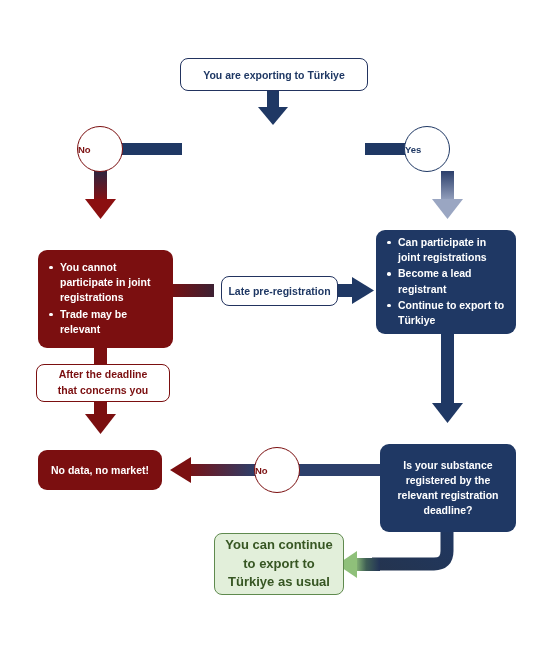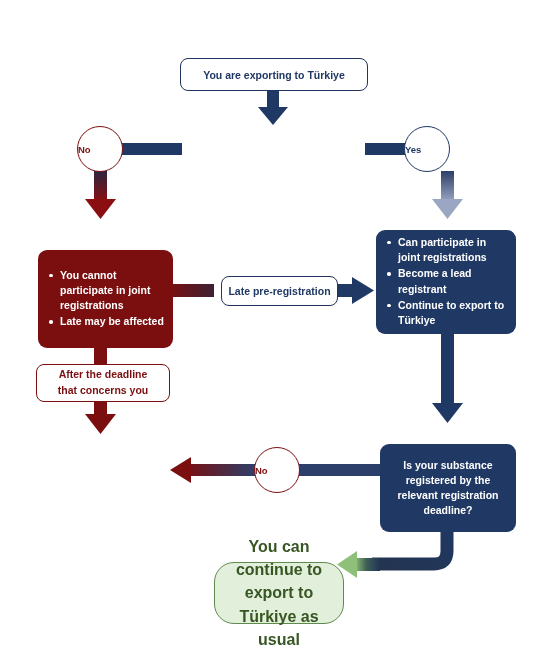--- a/index.html
+++ b/index.html
@@ -56,25 +56,24 @@
     border-radius: 8px;
     background: #ffffff;
     color: #7b0f10;
     font-size: 10.5px;
     line-height: 1.5;
   }
   
   .box-green {
     background: #e2efda;
     border: 1.3px solid #5f8a4e;
-    border-radius: 20px;
+    border-radius: 8px;
     color: #375623;
-    font-size: 16px;
+    font-size: 13px;
     line-height: 1.45;
-    margin-top: 29px;
   }
   
   .bullets {
     margin: 0;
     padding: 0 6px 0 22px;
     list-style: none;
     text-align: left;
     width: 100%;
   }
   .bullets li {
@@ -221,41 +220,44 @@
     <span>No</span>
   </div>
 
   <div class="circle circle-navy" style="left:404px; top:126px; width:46px; height:46px;">
     <span>Yes</span>
   </div>
 
   <div class="node box-red" style="left:38px; top:230px; width:135px; height:98px;margin-top:20px;">
     <ul class="bullets">
       <li>You cannot participate in joint registrations</li>
-      <li>Late may be affected</li>
+      <li>Trade may be relevant</li>
     </ul>
   </div>
 
   <div class="node box-white-navy label-inline" style="left:198px; top:276px; width:117px; height:30px;margin-left:23px;">
     <span>Late pre-registration</span>
   </div>
 
   <div class="node box-white-red" style="left:36px; top:364px; width:134px; height:38px; flex-direction:column;">
     <span>After the deadline</span>
     <span>that concerns you</span>
   </div>
 
   <div class="node box-navy" style="left:376px; top:230px; width:140px; height:104px;">
     <ul class="bullets">
       <li>Can participate in joint registrations</li>
       <li>Become a lead registrant</li>
       <li>Continue to export to Türkiye</li>
     </ul>
   </div>
 
+  <div class="node box-red" style="left:38px; top:450px; width:124px; height:40px;">
+    <span>No data, no market!</span>
+  </div>
 
   <div class="node box-navy" style="left:380px; top:444px; width:136px; height:88px; padding:0 9px; line-height:1.45;">
     <span>Is your substance registered by the relevant registration deadline?</span>
   </div>
 
   <div class="circle circle-red" style="left:254px; top:447px; width:46px; height:46px;">
     <span>No</span>
   </div>
 
   <div class="node box-green" style="left:214px; top:533px; width:130px; height:62px; padding:0 10px;">

